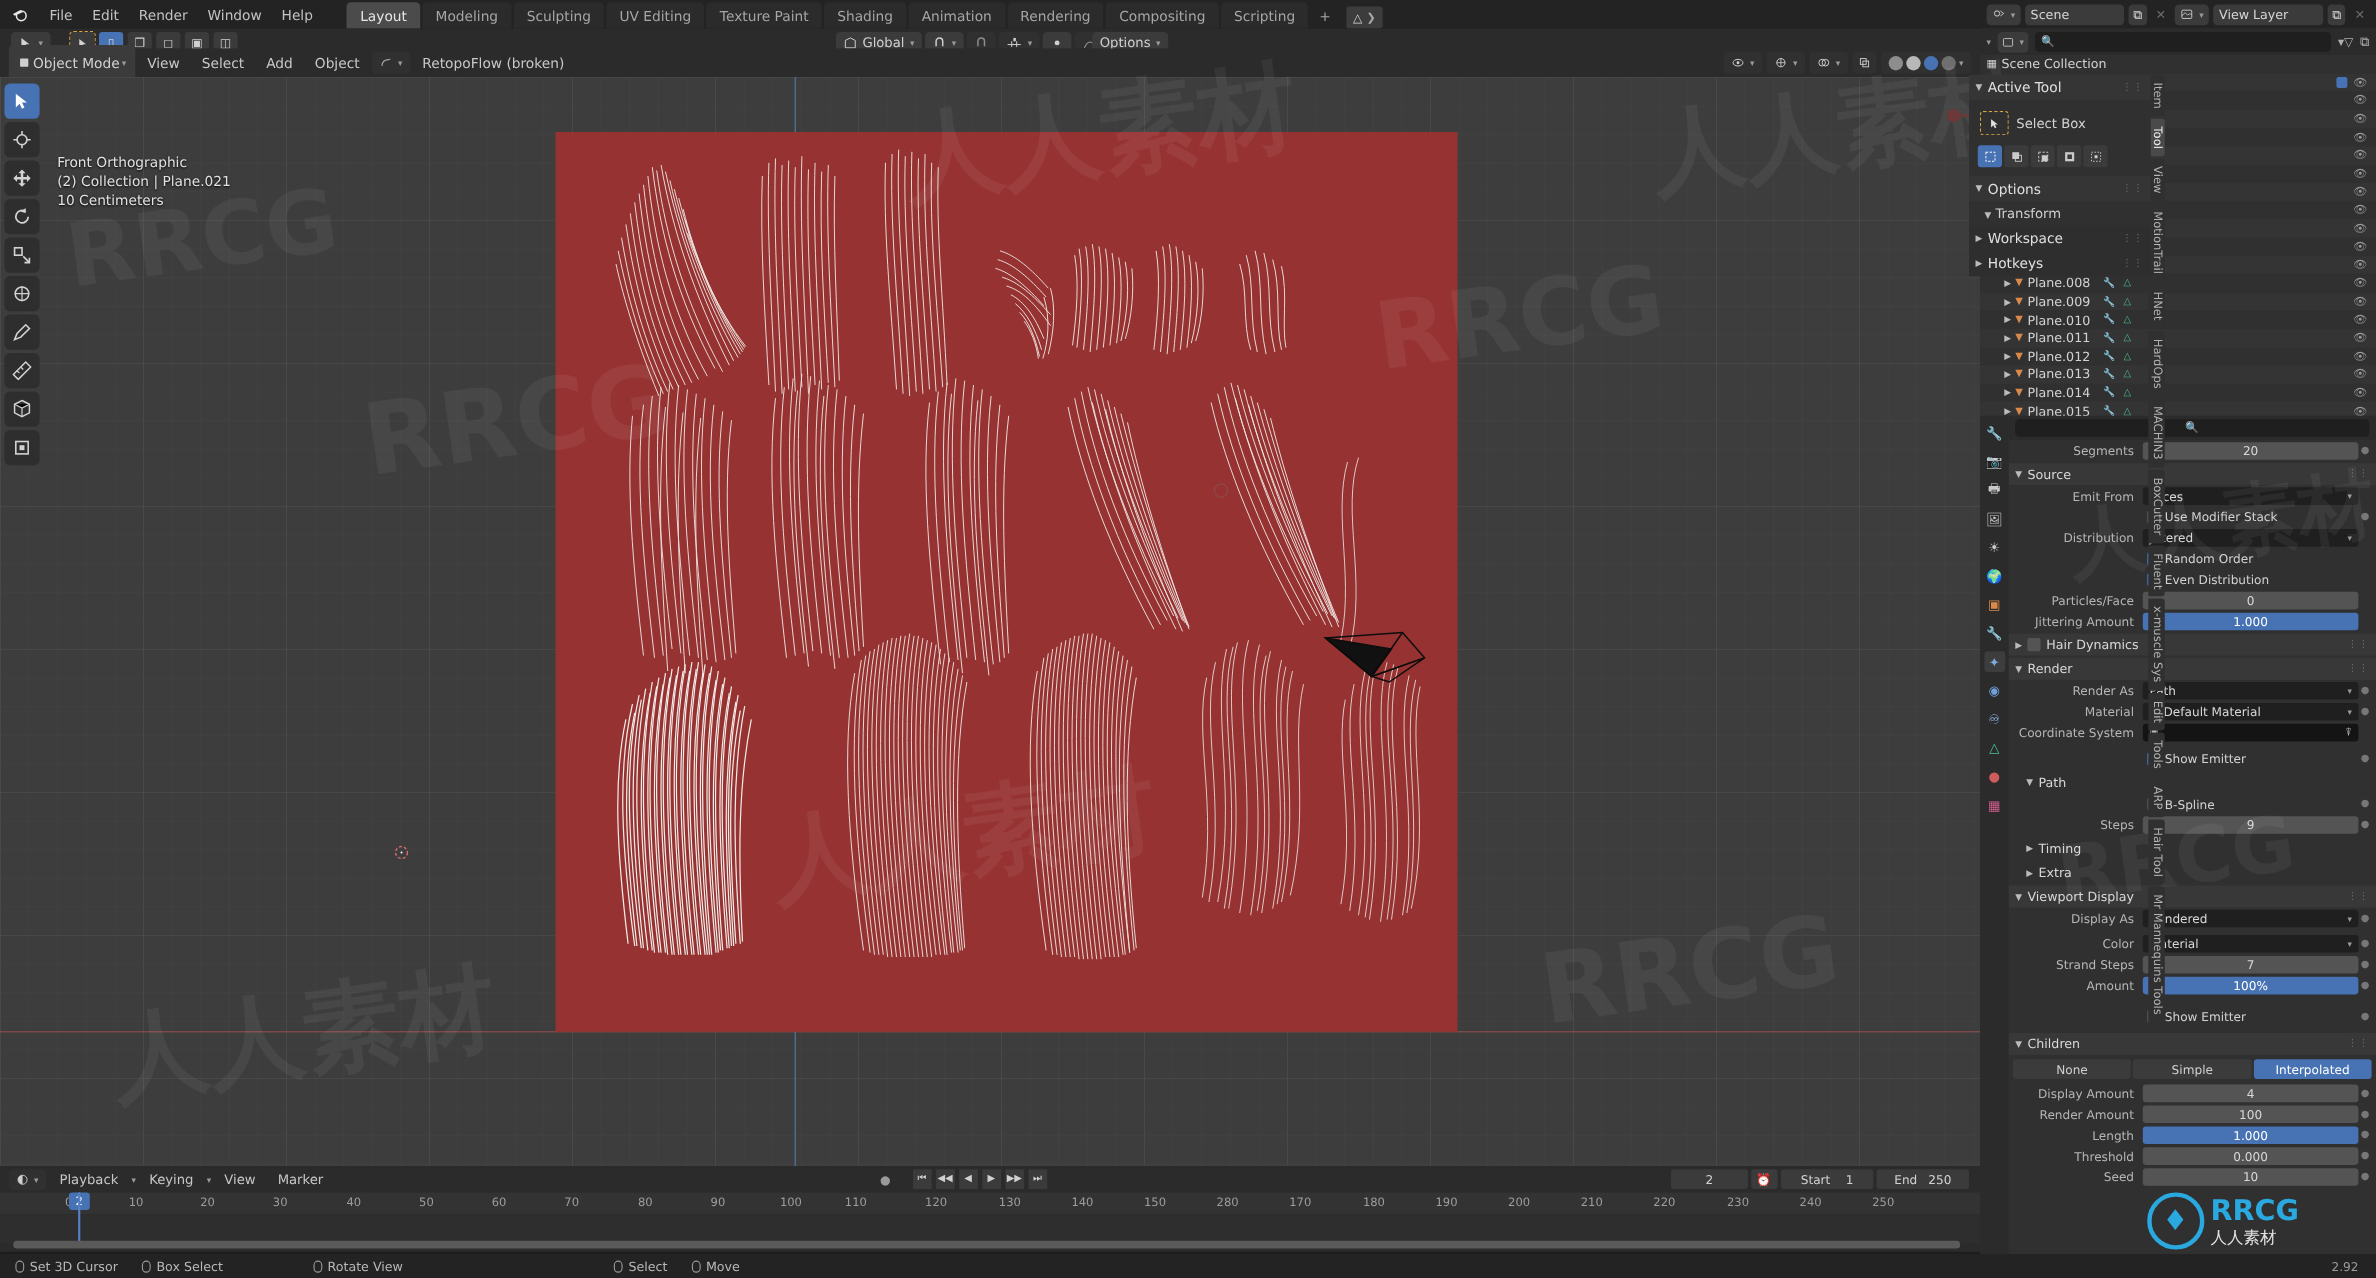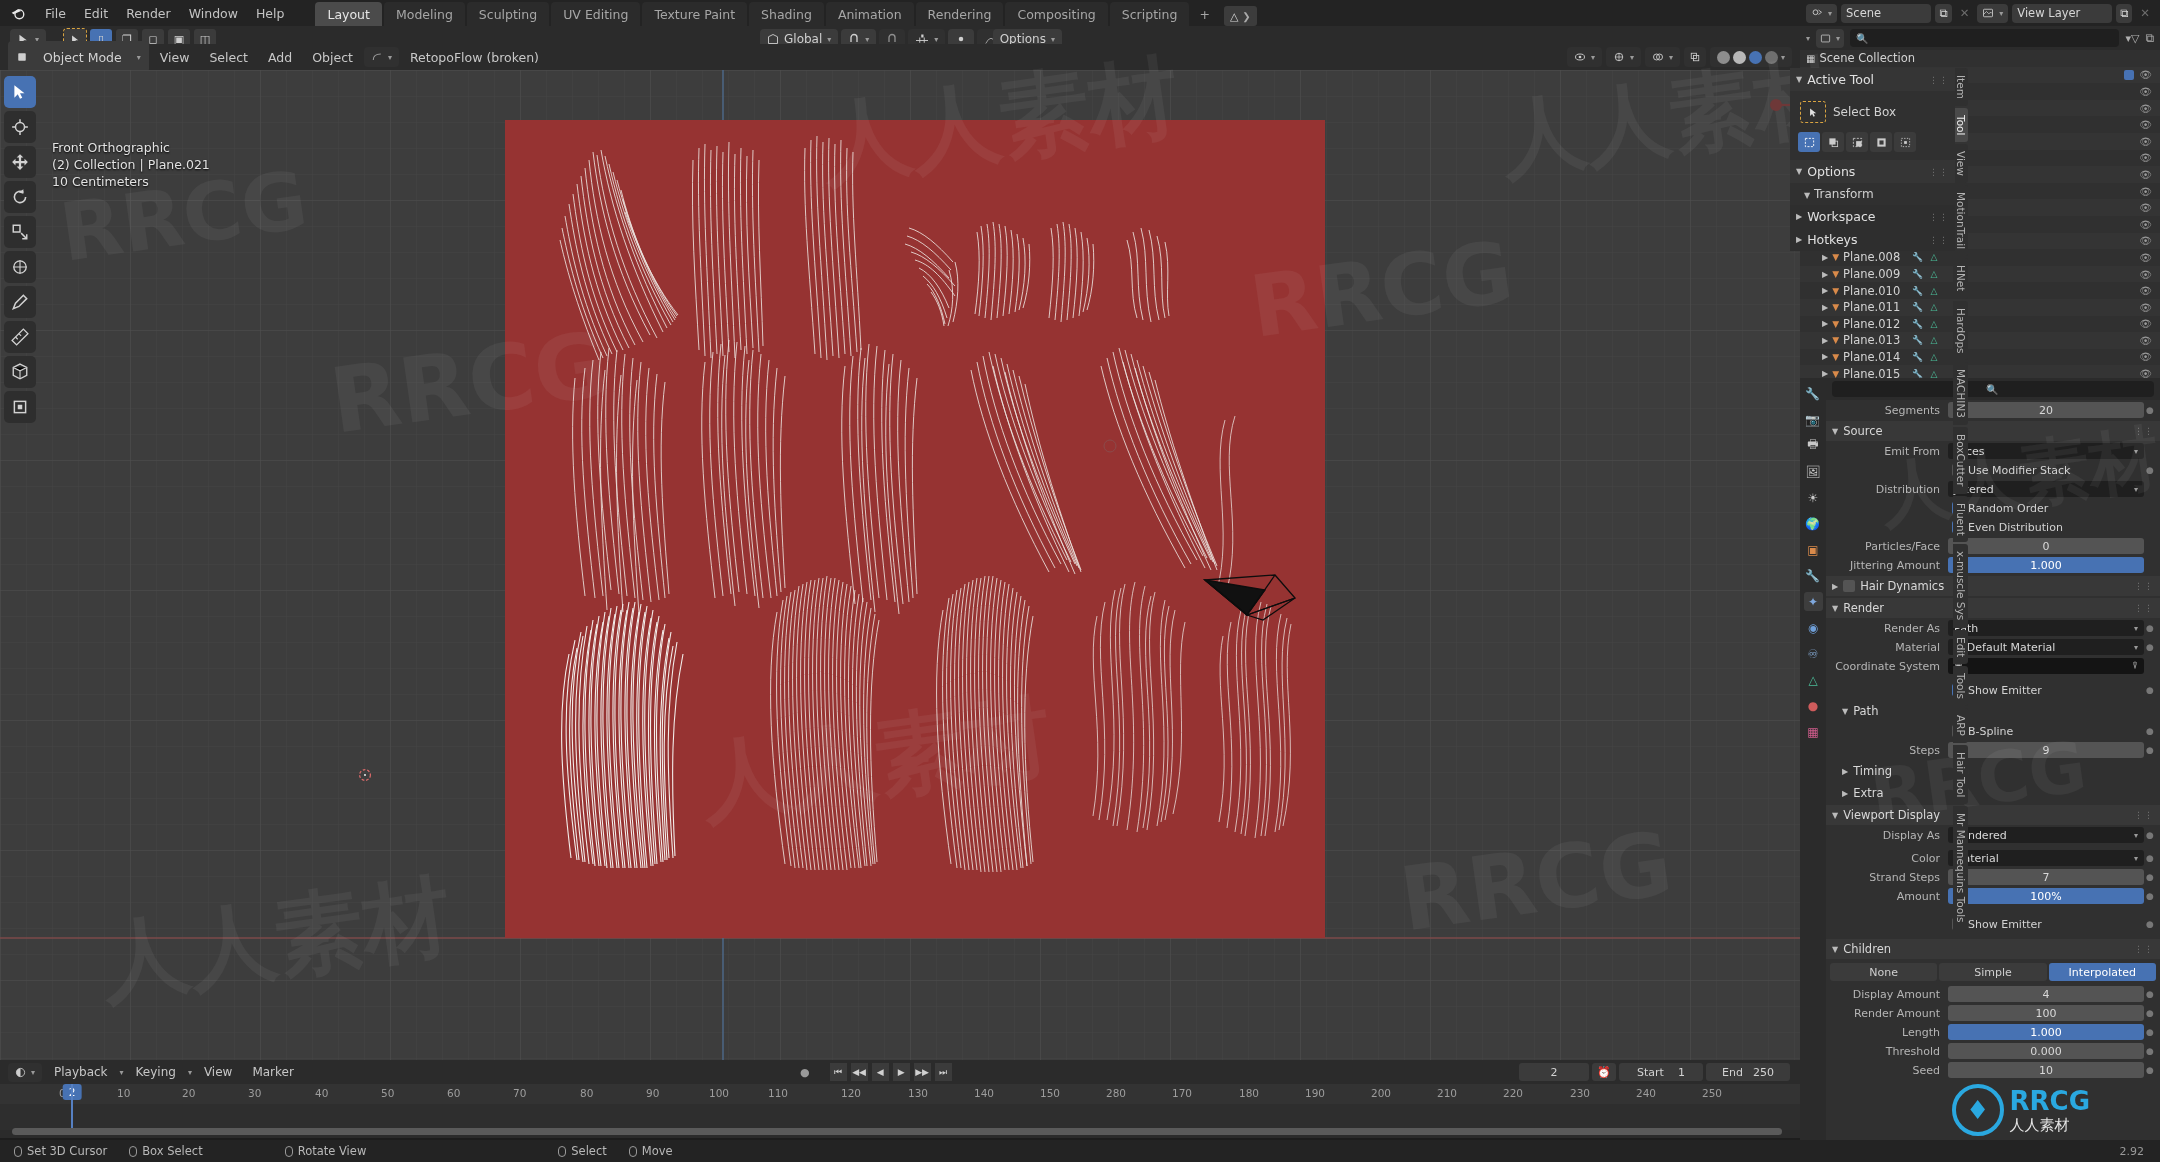--- a/index.html
+++ b/index.html
@@ -32,21 +32,21 @@
   .ts-mid { position:absolute; left:760px; top:3px; display:flex; align-items:center; gap:3px; }
   .pill { background:#3b3b3b; border-radius:4px; height:20px; display:flex; align-items:center;
     padding:0 7px; font-size:12px; color:#d0d0d0; gap:5px; }
   .pill.dark { background:#303030; }
   .caretdn { font-size:8px; color:#9a9a9a; }
 
   
   .viewheader { position:absolute; left:0; top:44px; width:1800px; height:26px; background:#2b2b2b;
     display:flex; align-items:center; padding-left:8px; gap:2px; }
   .vh-mode { background:#3b3b3b; border-radius:4px; height:32px; display:flex; align-items:center;
-    padding:0 8px; font-size:12.5px; gap:15px; }
+    padding:0 8px; font-size:12.5px; gap:2px; }
   .vh-menu { font-size:12.5px; color:#c8c8c8; padding:3px 9px; border-radius:3px; }
   .vh-right { position:absolute; right:8px; top:3px; display:flex; align-items:center; gap:4px; }
 
   
   .lefttools { position:absolute; left:4px; top:76px; width:34px; display:flex; flex-direction:column;
     gap:3px; z-index:30; }
   .ltool { width:32px; height:32px; background:#2e2e2e; border-radius:5px; display:flex;
     align-items:center; justify-content:center; }
   .ltool.active { background:#4772b3; }
   .ltool svg { width:18px; height:18px; }

